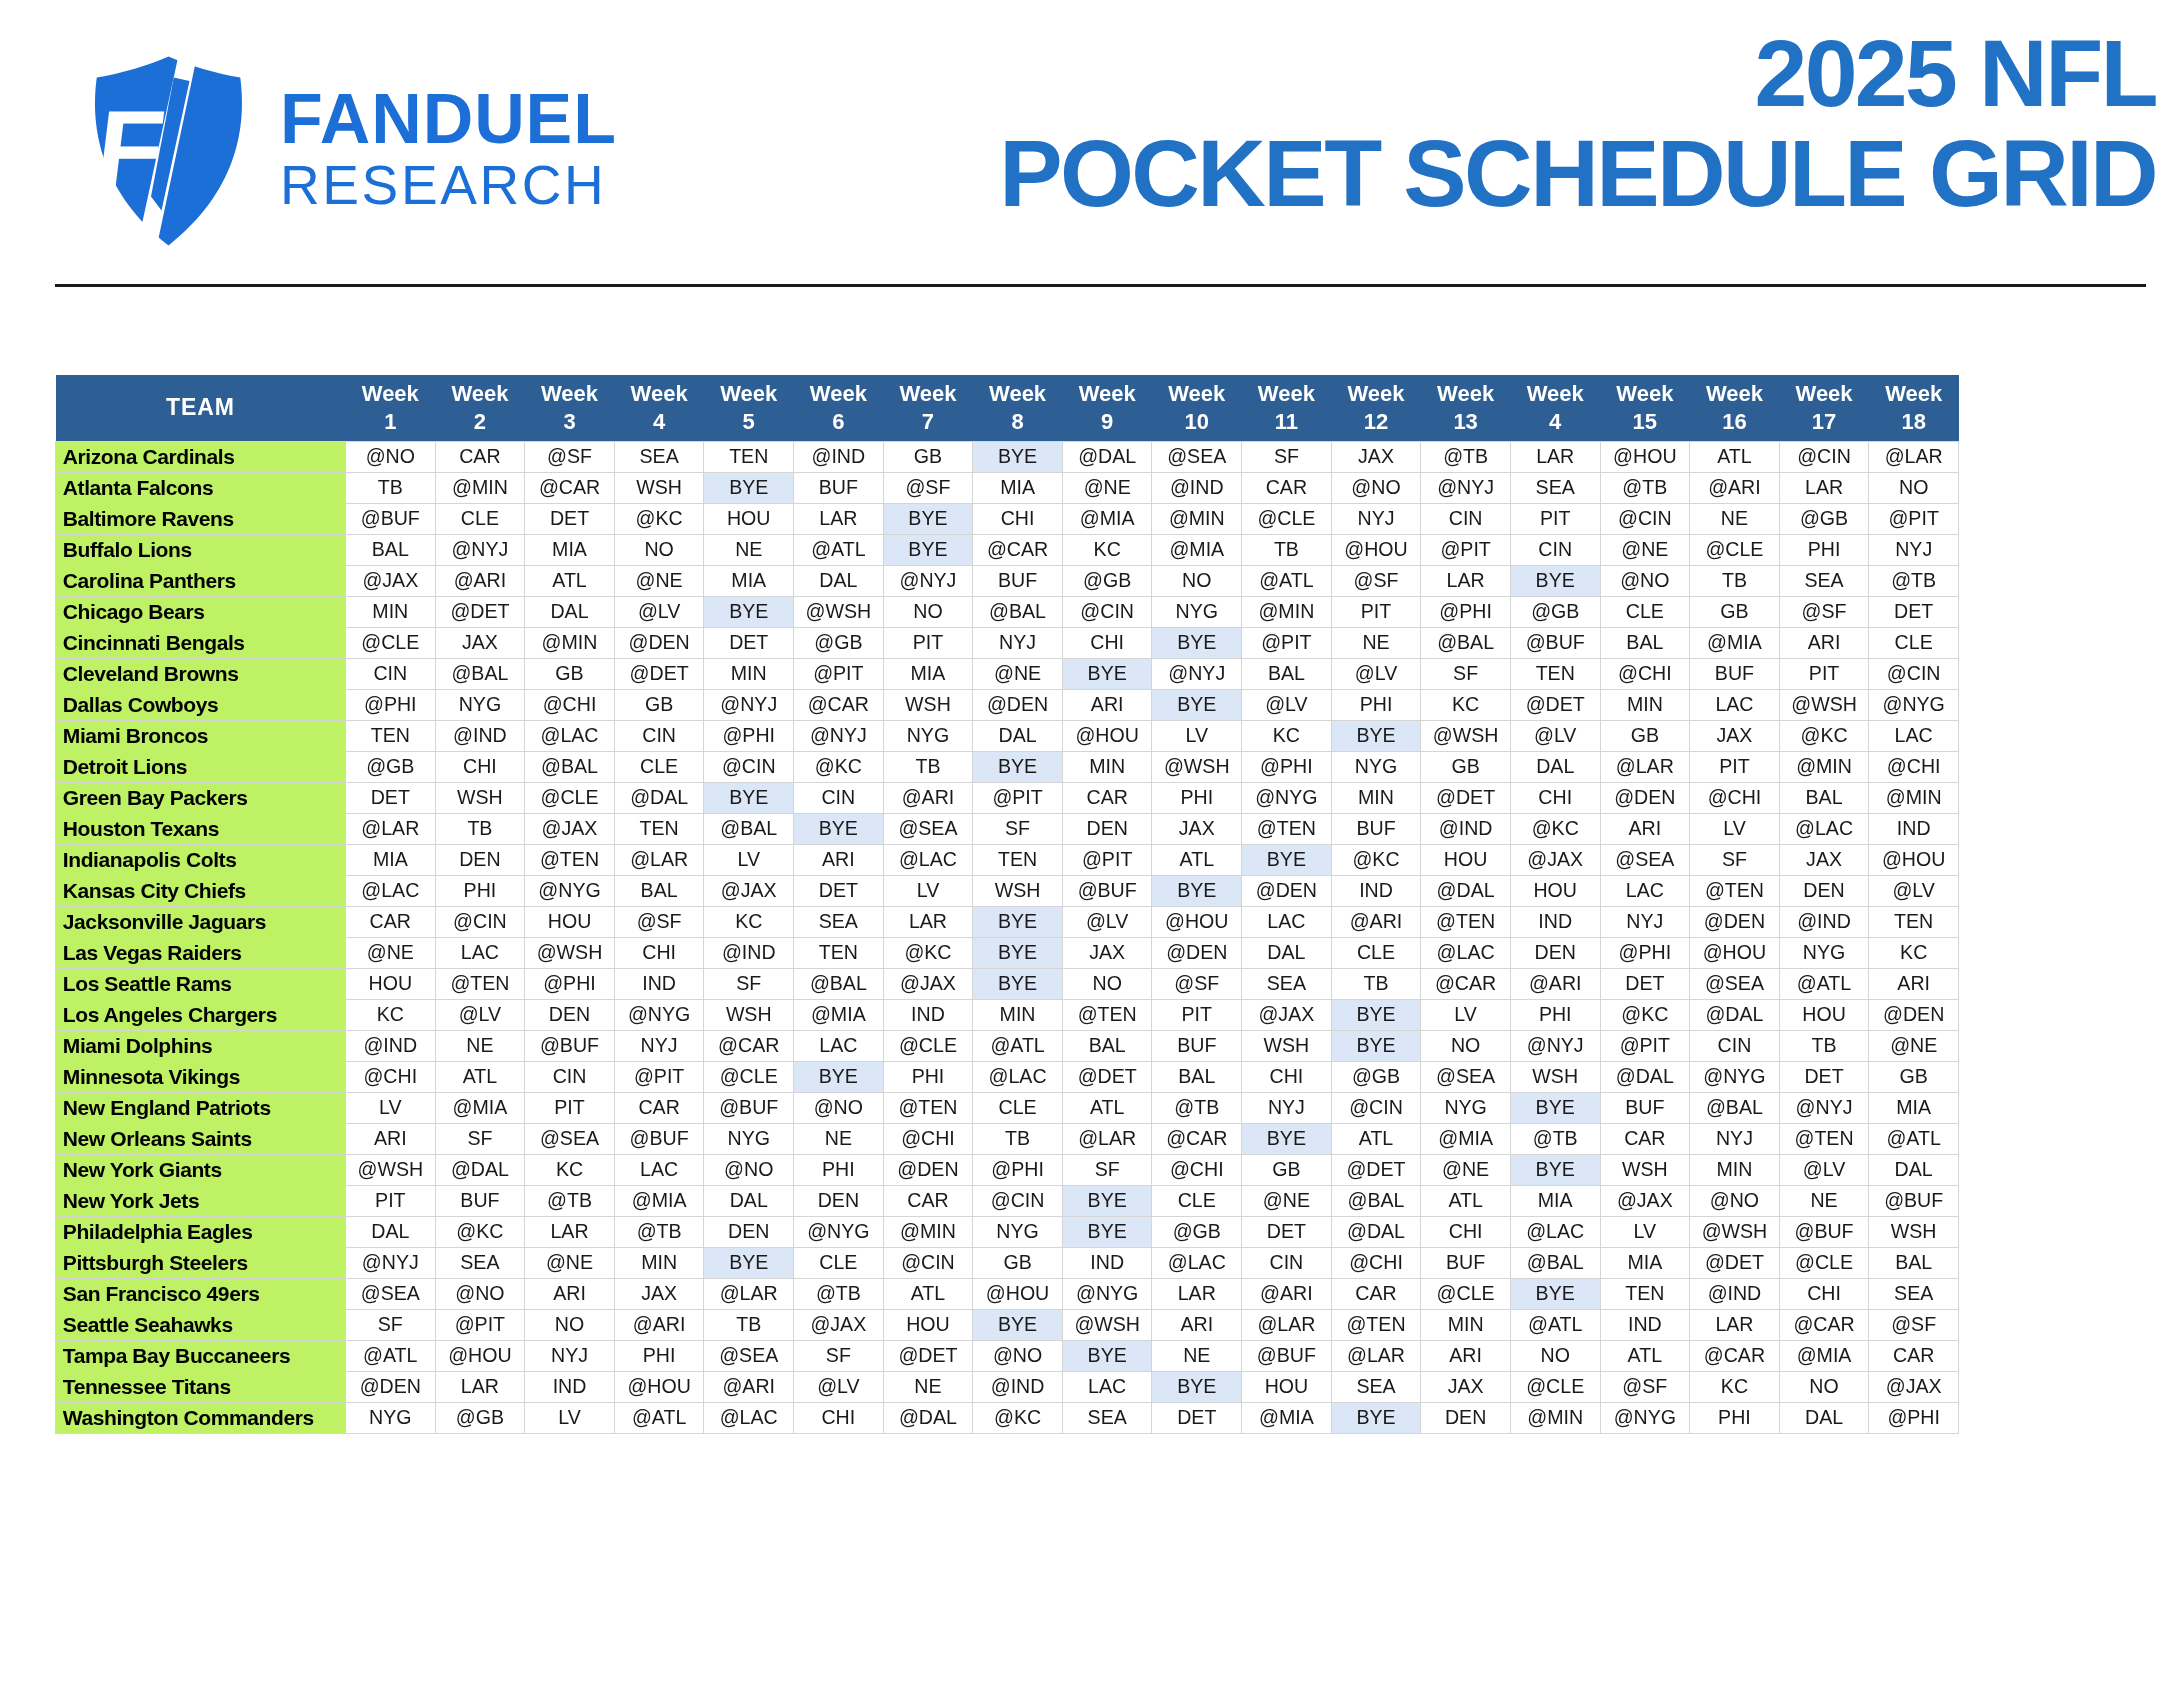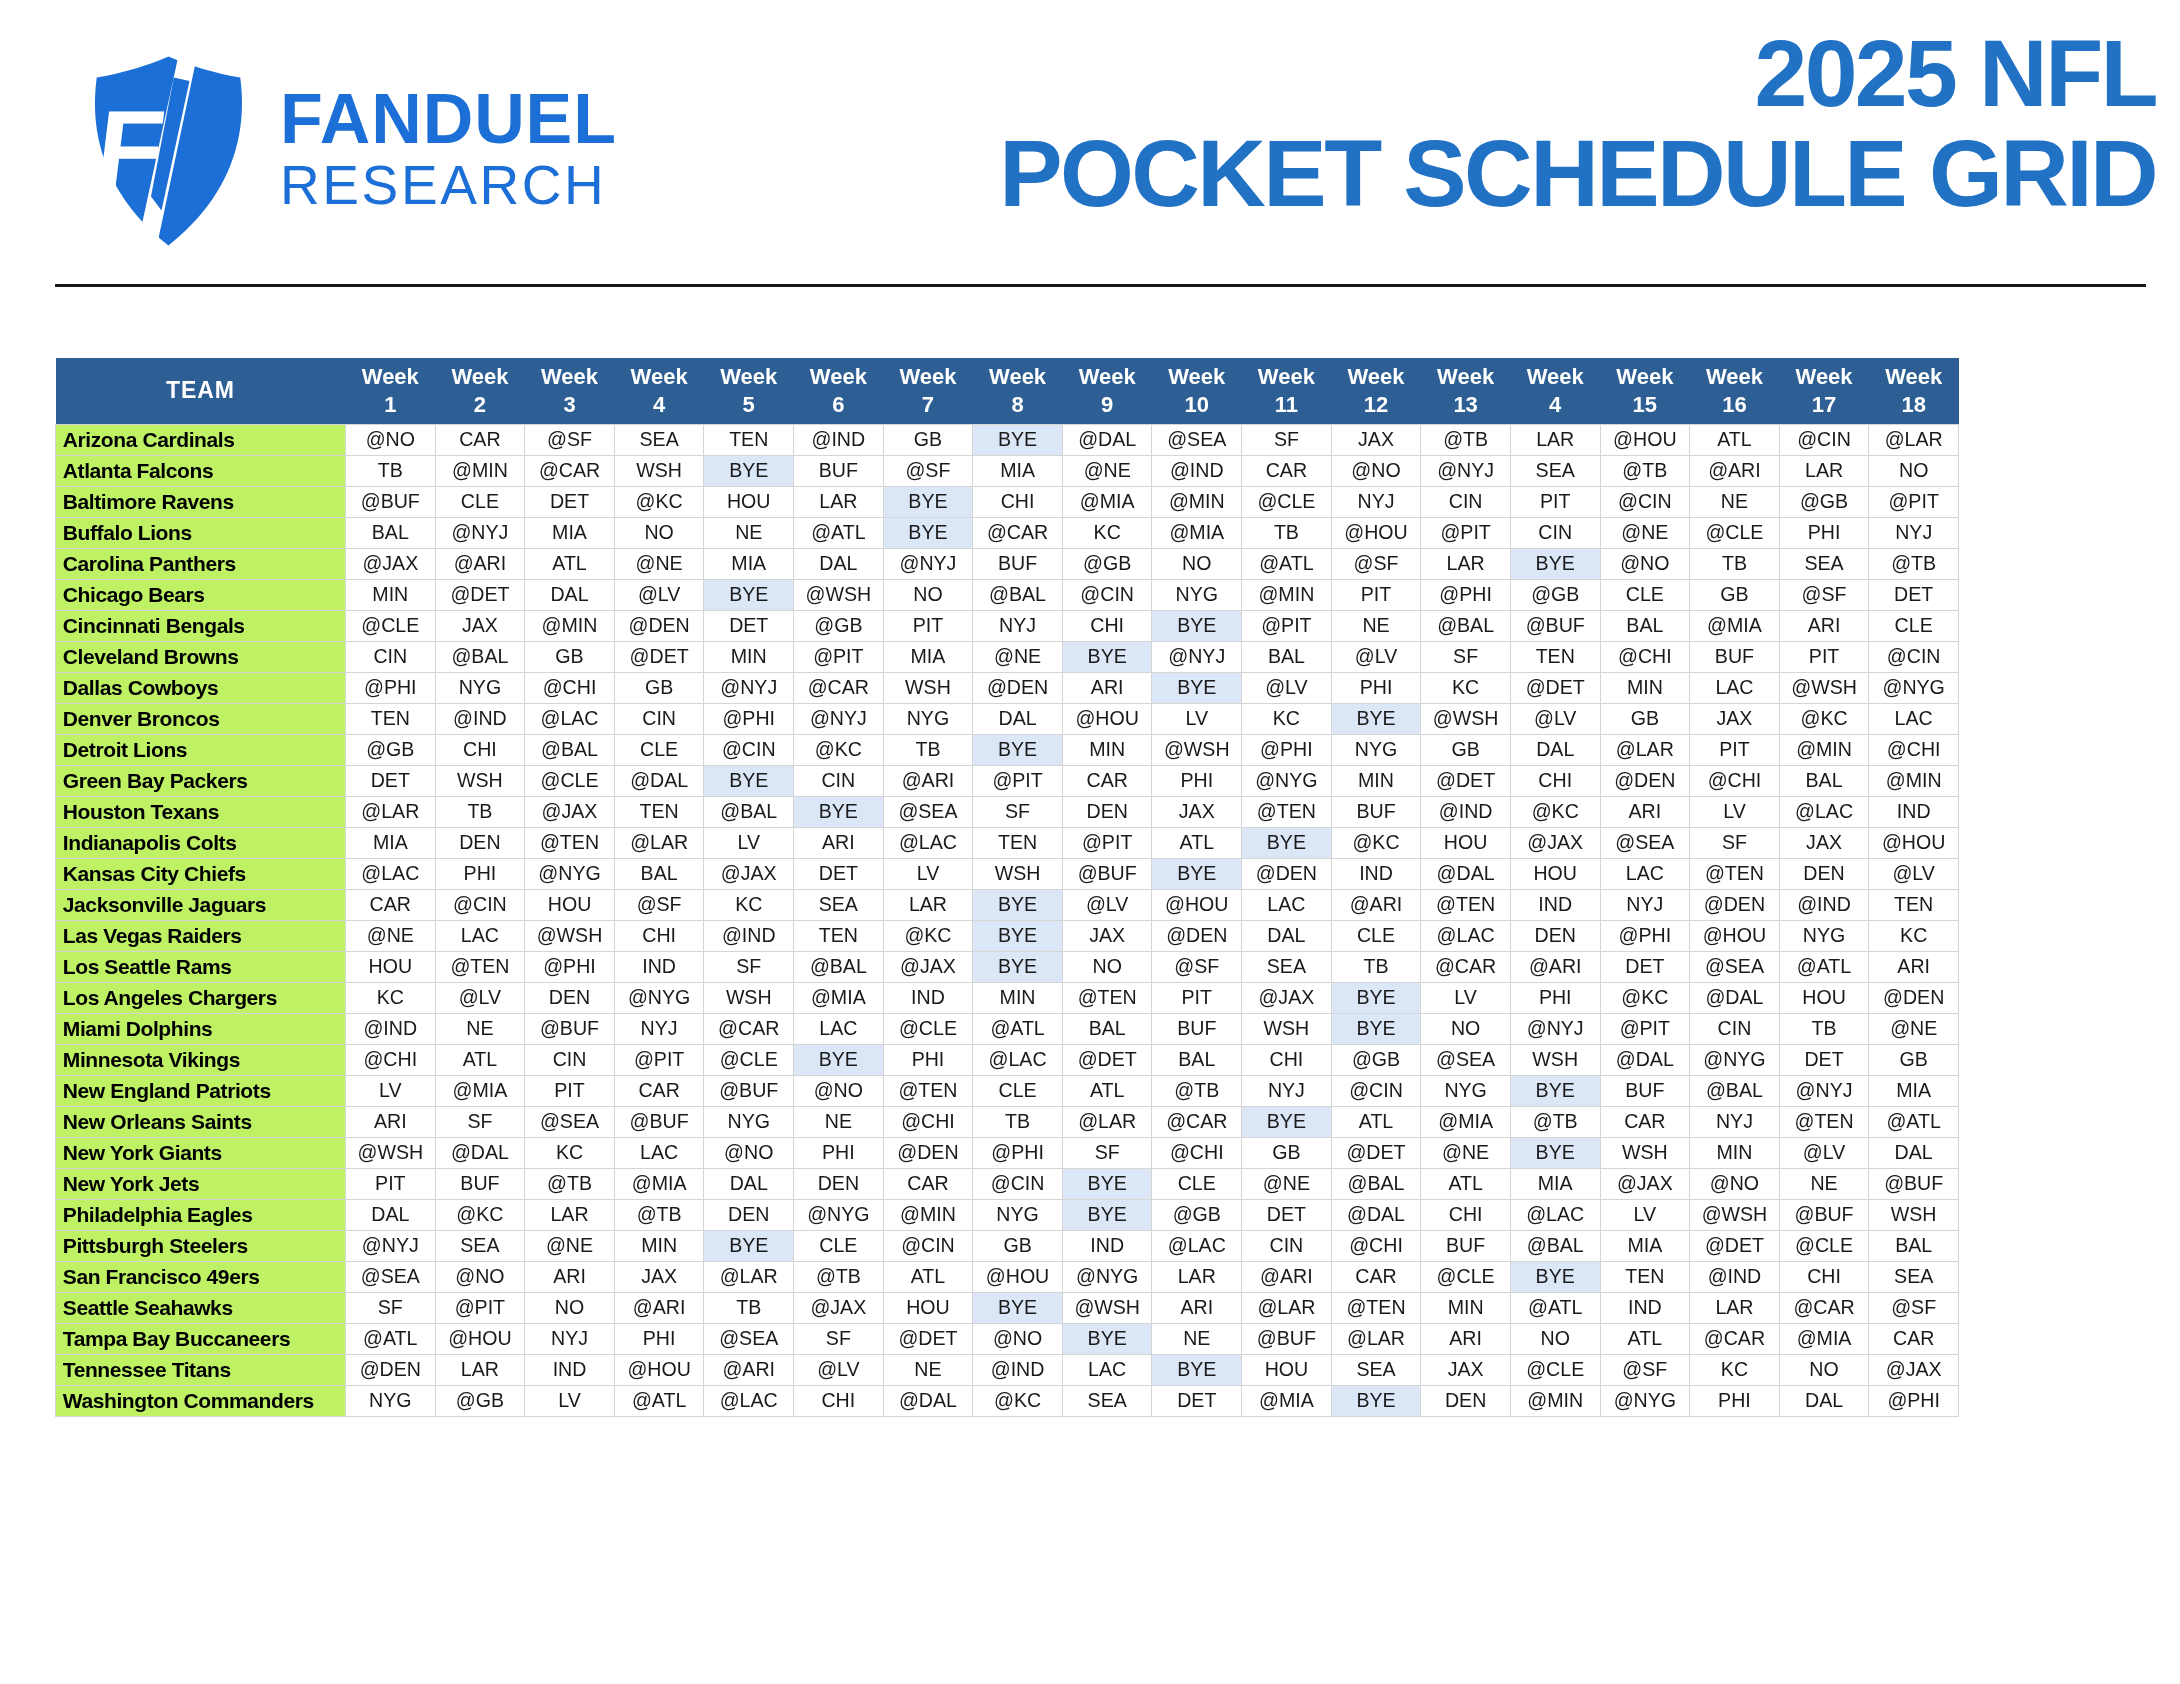--- a/index.html
+++ b/index.html
@@ -63,21 +63,21 @@
     position:absolute;
     top:284px;
     left:55px;
     width:2091px;
     height:3.4px;
     background:var(--divider);
   }
   
   table.schedule{
     position:absolute;
-    top:358px;
+    top:375px;
     left:55px;
     width:1904px;
     border-collapse:collapse;
     table-layout:fixed;
   }
   col.team-col{width:290px;}
   thead th{
     background:var(--header-bg);
     color:var(--header-text);
     font-weight:bold;
@@ -421,21 +421,21 @@
           <td>@LV</td>
           <td>PHI</td>
           <td>KC</td>
           <td>@DET</td>
           <td>MIN</td>
           <td>LAC</td>
           <td>@WSH</td>
           <td>@NYG</td>
         </tr>
         <tr>
-          <th class="team-name">Denver Broncos</th>
+          <th class="team-name">Miami Broncos</th>
           <td>TEN</td>
           <td>@IND</td>
           <td>@LAC</td>
           <td>CIN</td>
           <td>@PHI</td>
           <td>@NYJ</td>
           <td>NYG</td>
           <td>DAL</td>
           <td>@HOU</td>
           <td>LV</td>

